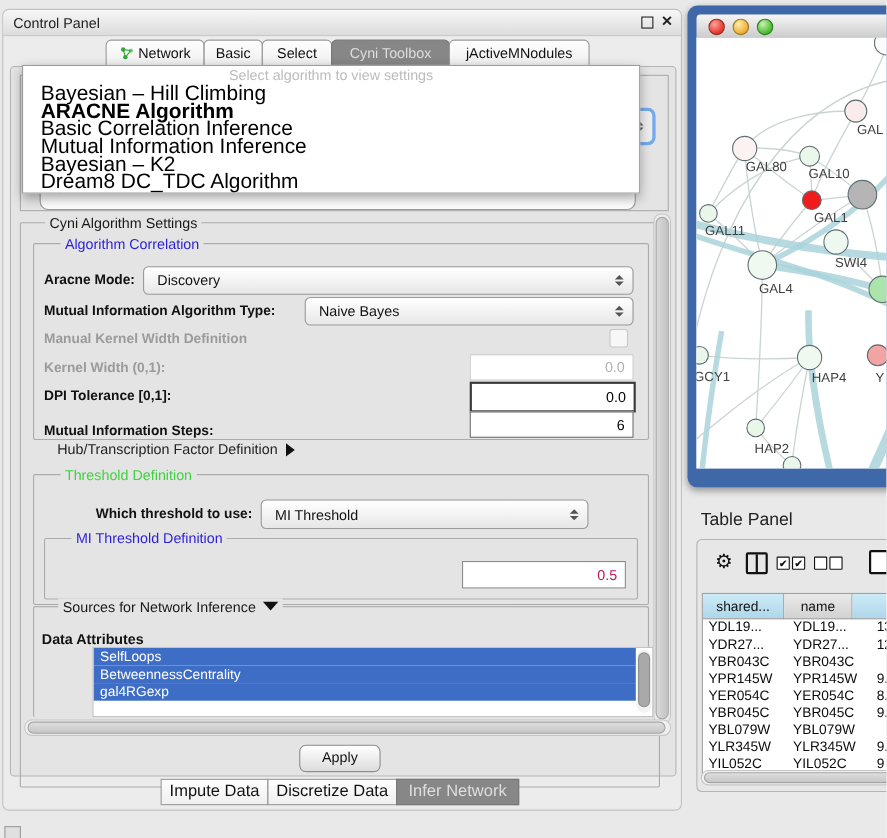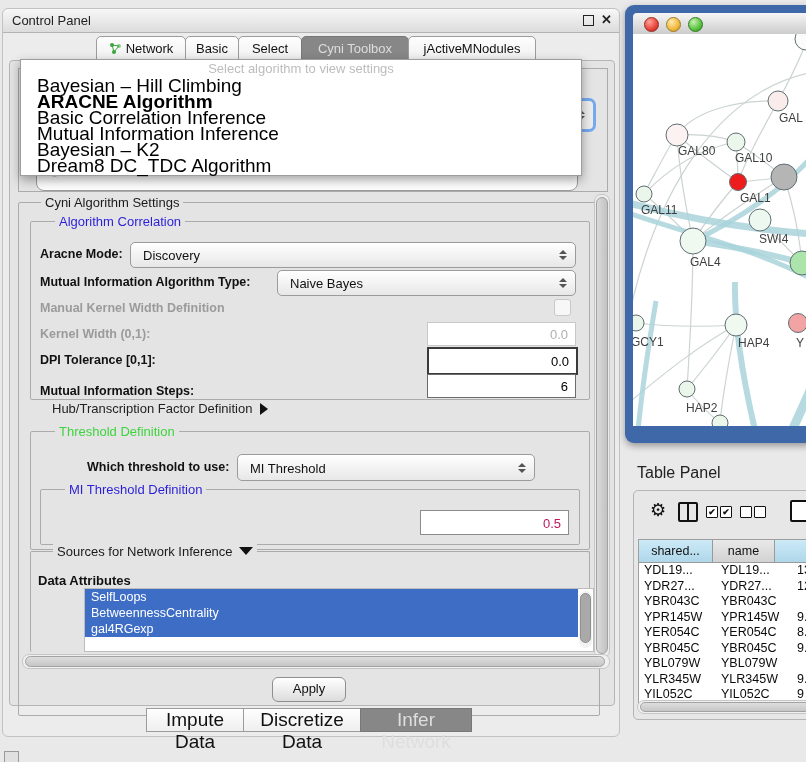--- a/index.html
+++ b/index.html
@@ -74,21 +74,21 @@
               border-right:7px solid transparent;border-top:8px solid #111;vertical-align:1px;}
 
   .attr-list{position:absolute;background:#fff;border:1px solid #bdbdbd;overflow:hidden;}
   .attr-item{height:16px;line-height:16px;padding-left:6px;font-size:12.5px;color:#fff;background:#3e6dc6;
              width:calc(100% - 21px);white-space:nowrap;}
 
   .apply-btn{position:absolute;left:262px;top:616px;width:72px;height:23px;border:1px solid #8f8f8f;
              border-radius:6px;background:linear-gradient(#ffffff,#dcdcdc);font-size:13px;color:#111;
              text-align:center;line-height:22px;}
 
-  .btab{position:absolute;top:699px;height:22px;line-height:22px;font-size:19px;text-align:center;
+  .btab{position:absolute;top:699px;height:22px;line-height:22px;font-size:15px;text-align:center;
         background:linear-gradient(#fefefe,#efefef);border:1px solid #9c9c9c;color:#111;}
   .btab.sel{background:#878787;color:#dedede;border-color:#787878;}
 
   .dock-icon{position:absolute;left:4px;top:751px;width:13px;height:13px;border:1px solid #9a9a9a;background:#e0e0e0;}
 
   
   .net-frame{position:absolute;left:625px;top:5px;width:190px;height:438px;background:#3e68a8;
              border-radius:9px;box-shadow:0 3px 7px rgba(0,0,0,0.35);}
   .net-titlebar{position:absolute;left:8px;top:8px;width:182px;height:21px;
                 background:linear-gradient(#f6f6f6,#cccccc);border-bottom:1px solid #909090;

